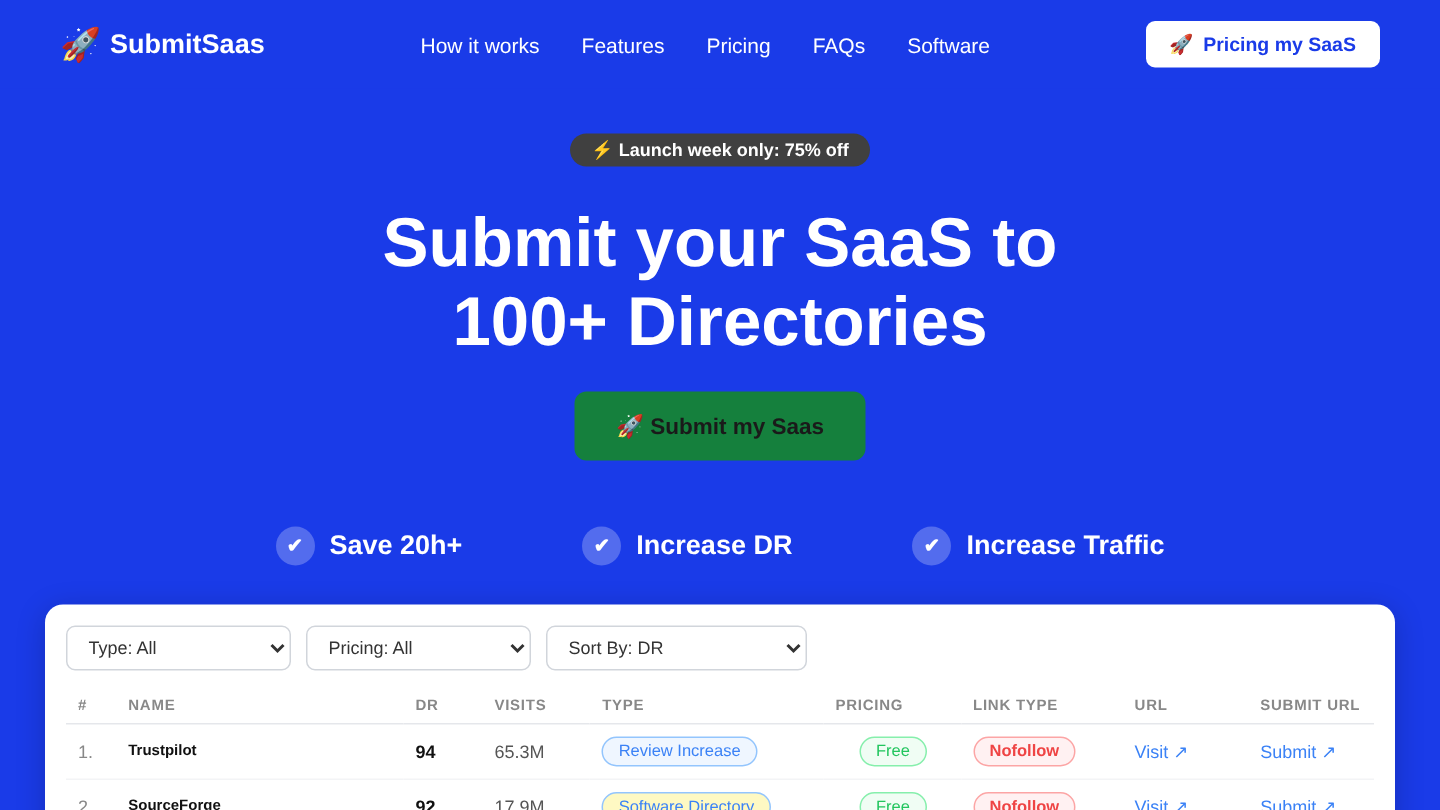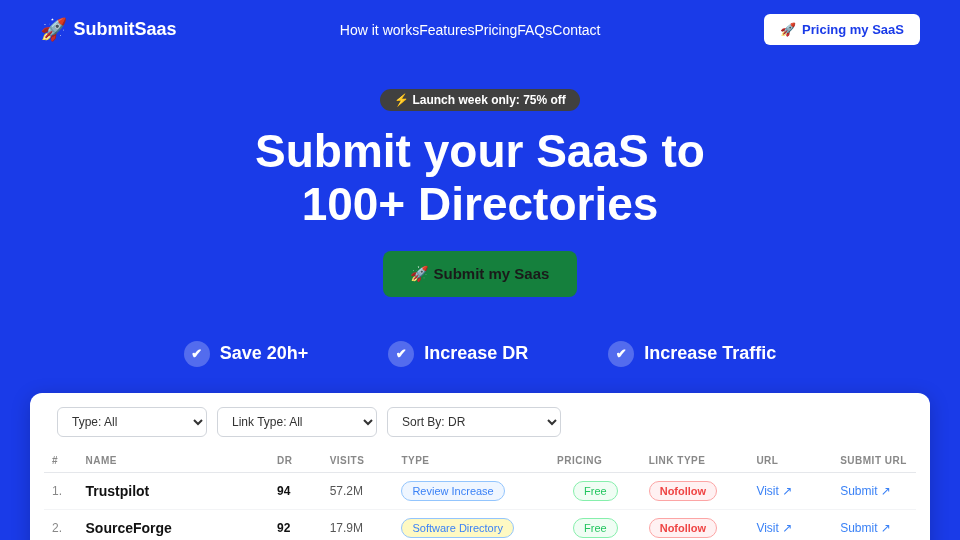--- a/index.html
+++ b/index.html
@@ -5,36 +5,36 @@
     * { box-sizing: border-box; margin: 0; padding: 0; }
     body { font-family: -apple-system, BlinkMacSystemFont, 'Segoe UI', sans-serif; background: #1a3be8; color: #fff; width: 960px; min-height: 540px; overflow-x: hidden; }
 
     
     .navbar {
       display: flex; align-items: center; justify-content: space-between;
       padding: 14px 40px; background: #1a3be8;
     }
     .logo { display: flex; align-items: center; gap: 6px; font-weight: 700; font-size: 18px; color: #fff; }
     .logo-icon { font-size: 22px; }
-    .nav-links { display: flex; }
+    .nav-links { display: flex; gap: 28px; }
     .nav-links a { color: #fff; text-decoration: none; font-size: 14px; font-weight: 500; }
     .nav-cta {
       background: #fff; color: #1a3be8; border: none; border-radius: 6px;
       padding: 8px 16px; font-size: 13px; font-weight: 700; cursor: pointer;
       display: flex; align-items: center; gap: 6px;
     }
 
     
     .hero { text-align: center; padding: 30px 40px 20px; }
     .launch-badge {
       display: inline-block; background: #404040; color: #fff;
       border-radius: 20px; padding: 4px 14px; font-size: 12px; font-weight: 600;
       margin-bottom: 14px;
     }
-    .hero-title { font-size: 46px; font-weight: 800; line-height: 1.15; margin-bottom: 20px; }
+    .hero-title { font-size: 46px; font-weight: 800; line-height: 1.15; margin-bottom: 20px; margin-top: 10px; }
     .hero-cta {
       background: #15803d; color: #1a1a1a; border: none; border-radius: 8px;
       padding: 14px 28px; font-size: 15px; font-weight: 700; cursor: pointer;
       display: inline-flex; align-items: center; gap: 8px;
     }
 
     
     .benefits { display: flex; justify-content: center; gap: 80px; padding: 24px 40px 16px; }
     .benefit { display: flex; align-items: center; gap: 10px; font-size: 18px; font-weight: 700; }
     .check-icon {
@@ -49,36 +49,36 @@
       border-radius: 12px; padding: 14px; box-shadow: 0 4px 20px rgba(0,0,0,0.2);
     }
 
     
     .filters { display: flex; gap: 10px; margin-bottom: 12px; }
     .filter-select {
       border: 1px solid #d1d5db; border-radius: 6px; padding: 6px 10px;
       font-size: 12px; color: #333; background: #fff; cursor: pointer;
       appearance: auto;
     }
-    .filter-select.type-sel { width: 150px; margin-left: 13px; }
+    .filter-select.type-sel { width: 150px; }
     .filter-select.pricing-sel { width: 150px; }
     .filter-select.linktype-sel { width: 160px; }
     .filter-select.sort-sel { width: 174px; }
 
     
     .dir-table { width: 100%; border-collapse: collapse; font-size: 12px; }
     .dir-table th {
       text-align: left; color: #888; font-weight: 600; font-size: 10px;
       padding: 6px 8px; border-bottom: 1px solid #e5e7eb; text-transform: uppercase; letter-spacing: 0.05em;
     }
     .dir-table td { padding: 8px 8px; border-bottom: 1px solid #f3f4f6; vertical-align: middle; }
     .dir-table tr:last-child td { border-bottom: none; }
 
     .row-num { color: #888; font-size: 12px; width: 28px; }
-    .row-name { font-weight: 600; font-size: 14px; color: #111; }
+    .row-name { font-weight: 600; font-size: 10px; color: #111; }
     .dr-val { font-weight: 600; color: #111; }
     .visits-val { color: #555; }
 
     .badge {
       display: inline-block; border-radius: 20px; padding: 3px 10px;
       font-size: 11px; font-weight: 500; border: 1px solid;
     }
     .badge-review { color: #3b82f6; border-color: #93c5fd; background: #eff6ff; }
     .badge-software { color: #3b82f6; border-color: #93c5fd; background: #fef9c3; }
 
@@ -113,21 +113,21 @@
 <nav class="navbar">
   <div class="logo">
     <span class="logo-icon">🚀</span>
     <span>SubmitSaas</span>
   </div>
   <div class="nav-links">
     <a>How it works</a>
     <a>Features</a>
     <a>Pricing</a>
     <a>FAQs</a>
-    <a>Contact</a>
+    <a>Software</a>
   </div>
   <button class="nav-cta">
     <span>🚀</span>
     <span>Pricing my SaaS</span>
   </button>
 </nav>
 
 <section class="hero">
   <div class="launch-badge">
     <span>⚡ Launch week only: 75% off</span>
@@ -159,24 +159,24 @@
 <div class="table-card">
 
   <div class="filters">
     <select class="filter-select type-sel">
       <option>Type: All</option>
       <option>AI Directory</option>
       <option>Review Platform</option>
       <option>Software Directory</option>
       <option>Startup Directory</option>
     </select>
-    <select class="filter-select linktype-sel">
-      <option>Link Type: All</option>
-      <option>Dofollow</option>
-      <option>Nofollow</option>
+    <select class="filter-select pricing-sel">
+      <option>Pricing: All</option>
+      <option>Free</option>
+      <option>Paid</option>
     </select>
     <select class="filter-select sort-sel">
       <option>Sort By: DR</option>
       <option>Sort By: Visits</option>
       <option>Sort By: Name</option>
     </select>
   </div>
 
   <table class="dir-table">
     <thead>
@@ -190,21 +190,21 @@
         <th class="col-linktype">LINK TYPE</th>
         <th class="col-url">URL</th>
         <th class="col-submit">SUBMIT URL</th>
       </tr>
     </thead>
     <tbody id="table-body">
     <tr>
     <td class="row-num">1.</td>
     <td class="row-name">Trustpilot</td>
     <td class="dr-val">94</td>
-    <td class="visits-val">57.2M</td>
+    <td class="visits-val">65.3M</td>
     <td><span class="badge badge-review">Review Increase</span></td>
     <td><span class="pricing-badge">Free</span></td>
     <td><span class="link-badge nofollow">Nofollow</span></td>
     <td><a class="url-link" href="#">Visit ↗</a></td>
     <td><a class="submit-link" href="#">Submit ↗</a></td>
   </tr>
         <tr>
     <td class="row-num">2.</td>
     <td class="row-name">SourceForge</td>
     <td class="dr-val">92</td>

